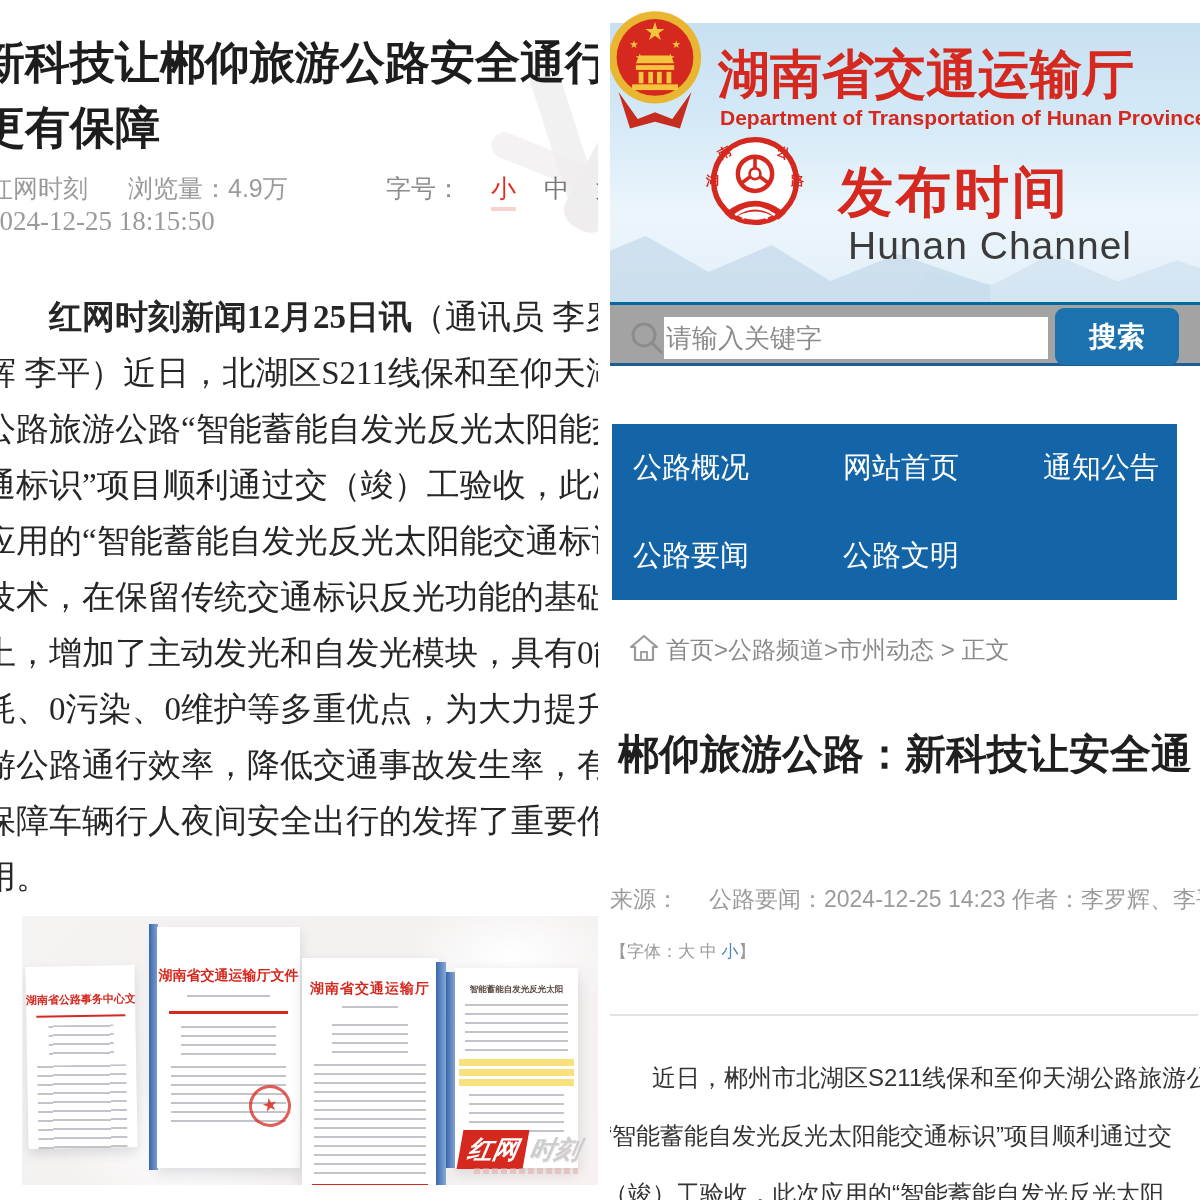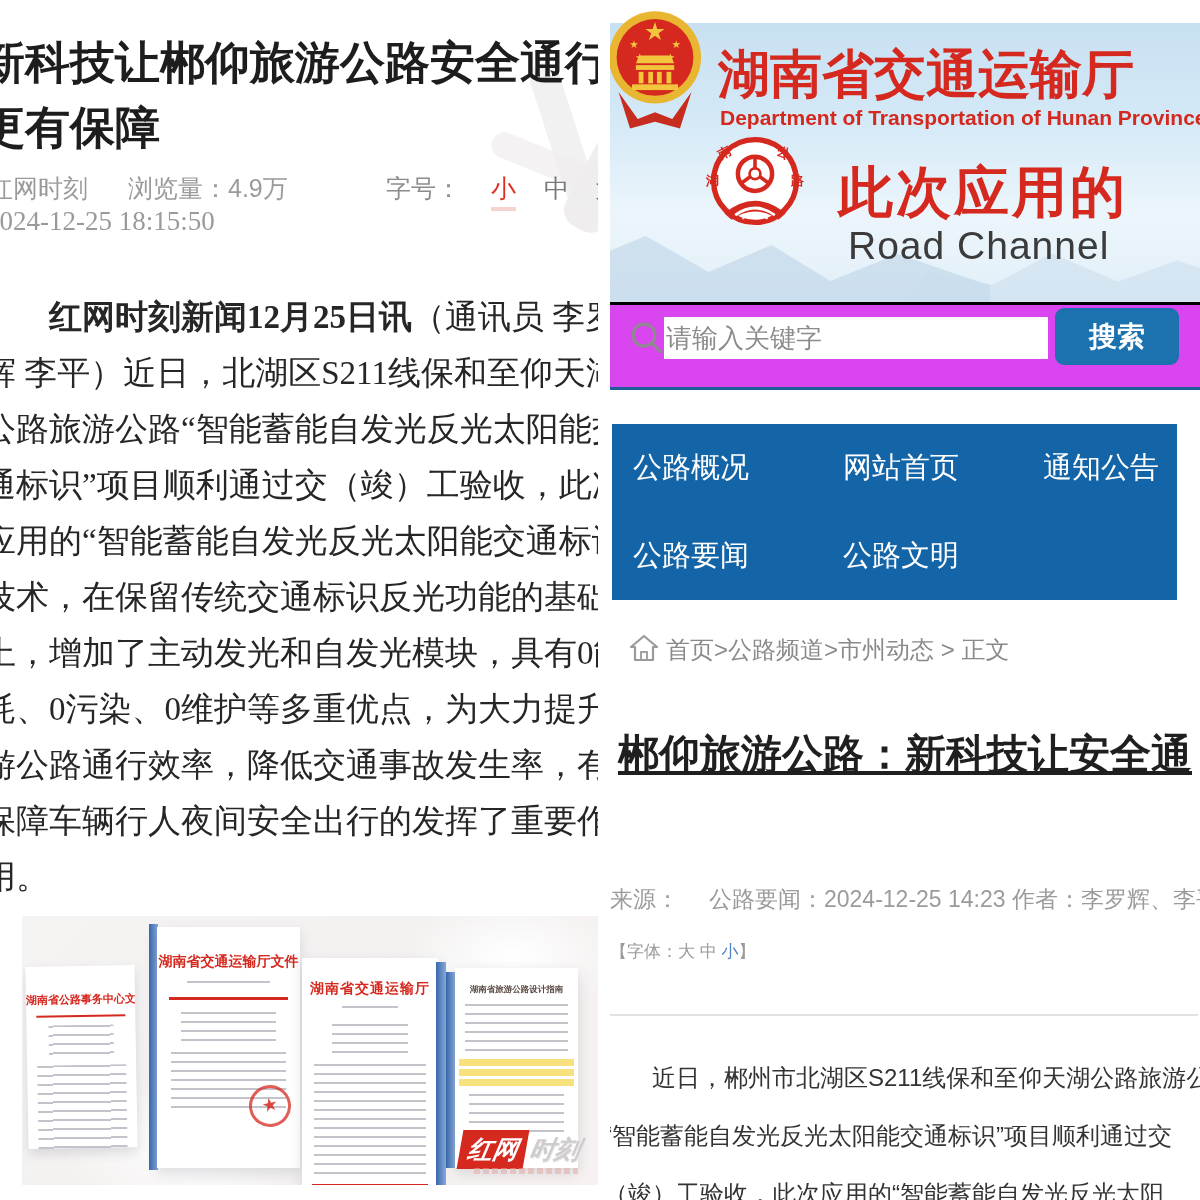--- a/index.html
+++ b/index.html
@@ -63,38 +63,38 @@
           font-size:52px;white-space:nowrap;}
   .org-en{position:absolute;left:110px;top:106px;color:var(--c-red,#d5281e);font-weight:bold;
           font-size:21px;white-space:nowrap;}
   .chan-cn{position:absolute;left:228px;top:156px;color:var(--c-red,#d5281e);font-weight:bold;
            font-size:55px;white-space:nowrap;letter-spacing:3px;}
   .chan-en{position:absolute;left:238px;top:224px;color:#3b3b3b;font-size:39px;white-space:nowrap;
            font-weight:500;letter-spacing:1px;}
   .emblem{position:absolute;left:-3px;top:3px;}
   .wheel{position:absolute;left:100px;top:136px;width:90px;height:90px;}
   .wheel .wch{position:absolute;color:var(--c-red,#d5281e);font-size:13px;font-weight:bold;}
-  .search-row{position:absolute;left:0;top:302px;width:590px;height:88px;background:#d946ef;
-              border-top:3px solid #000000;border-bottom:3px solid #1d5e97;box-sizing:border-box;}
+  .search-row{position:absolute;left:0;top:302px;width:590px;height:64px;background:#a3a3a3;
+              border-top:3px solid #0369a1;border-bottom:3px solid #1d5e97;box-sizing:border-box;}
   .search-input{position:absolute;left:54px;top:12px;width:380px;height:40px;border:none;outline:none;
                 font-size:26px;color:#444;font-family:"Liberation Sans",sans-serif;}
   .search-input::placeholder{color:#8c8c8c;}
   .mag{position:absolute;left:18px;top:14px;}
   .search-btn{position:absolute;left:445px;top:3px;width:124px;height:57px;background:var(--c-btn_blue,#1b72ae);
               color:#fff;font-size:28px;font-weight:bold;border:none;border-radius:9px;
               font-family:"Liberation Sans",sans-serif;}
   .nav{position:absolute;left:2px;top:424px;width:565px;height:176px;background:var(--c-nav_blue,#1365a7);
        display:grid;grid-template-columns:210px 200px 155px;grid-auto-rows:88px;align-items:center;
        padding-left:21px;box-sizing:border-box;}
   .nav .ni{color:#fff;font-size:29px;white-space:nowrap;cursor:pointer;}
   .crumbs{position:absolute;left:0;top:630px;width:590px;height:40px;color:#8a8a8a;font-size:24px;}
   .crumbs .ctext{position:absolute;left:56px;top:4px;white-space:nowrap;}
   .home-ico{position:absolute;left:18px;top:2px;}
   .r-title{position:absolute;left:0;top:726px;width:590px;text-align:center;font-weight:bold;
-           color:#1f1f1f;font-size:41px;line-height:57px;text-decoration:underline;}
+           color:#1f1f1f;font-size:41px;line-height:57px;}
   .r-meta{position:absolute;left:0;top:884px;width:590px;text-align:center;color:#9b9b9b;
           font-size:23px;white-space:nowrap;}
   .r-meta .gap{display:inline-block;width:30px;}
   .r-font{position:absolute;left:0;top:940px;width:590px;text-align:left;color:#9b9b9b;font-size:17px;}
   .r-font .fopt{cursor:pointer;}
   .r-font .fsm{color:var(--c-link_blue,#4a82c4);}
   .r-divider{position:absolute;left:0;top:1014px;width:588px;height:2px;background:#e2e2e2;}
   .r-body{position:absolute;left:-6px;top:1049px;font-size:24px;color:#333;}
   .r-body .bl{white-space:nowrap;height:58px;line-height:58px;}
 </style>
@@ -143,40 +143,40 @@
 
       <div class="doc" style="left:5px;top:50px;width:109px;height:182px;transform:rotate(-1deg);">
         <div class="dt" style="font-size:11px;margin-top:26px;">湖南省公路事务中心文件</div>
         <div class="redline" style="margin:8px 10px 0 10px;height:2px;"></div>
         <div class="doc-lines" style="margin:8px 12px 0 12px;height:34px;width:60%;margin-left:20%;"></div>
         <div class="doc-lines" style="margin:6px 10px 0 10px;height:86px;"></div>
       </div>
 
       <div class="spine" style="left:127px;top:8px;width:9px;height:246px;"></div>
       <div class="doc" style="left:135px;top:11px;width:143px;height:241px;">
-        <div class="dt" style="font-size:14px;margin-top:26px;">湖南省交通运输厅文件</div>
+        <div class="dt" style="font-size:14px;margin-top:40px;">湖南省交通运输厅文件</div>
         <div class="doc-lines" style="margin:10px 30px 0 30px;height:8px;"></div>
         <div class="redline" style="margin:8px 12px 0 12px;"></div>
         <div class="doc-lines" style="margin:12px 24px 0 24px;height:30px;"></div>
         <div class="doc-lines" style="margin:10px 14px 0 14px;height:56px;"></div>
         <div class="seal" style="left:92px;top:158px;">★</div>
       </div>
 
       <div class="doc" style="left:280px;top:42px;width:136px;height:240px;">
         <div class="dt" style="font-size:14px;margin-top:22px;letter-spacing:1px;">湖南省交通运输厅</div>
         <div class="doc-lines" style="margin:8px 40px 0 40px;height:8px;"></div>
         <div class="doc-lines" style="margin:10px 30px 0 30px;height:30px;"></div>
         <div class="doc-lines" style="margin:10px 12px 0 12px;height:110px;"></div>
         <div class="redline" style="margin:10px 10px 0 10px;height:2px;"></div>
       </div>
       <div class="spine" style="left:414px;top:46px;width:10px;height:223px;"></div>
 
       <div class="spine" style="left:424px;top:56px;width:9px;height:196px;"></div>
       <div class="doc" style="left:433px;top:52px;width:123px;height:200px;">
-        <div class="dt" style="font-size:8.5px;margin-top:16px;color:#5a4a42;">湖南省旅游公路设计指南</div>
+        <div class="dt" style="font-size:8.5px;margin-top:16px;color:#5a4a42;">智能蓄能自发光反光太阳</div>
         <div class="doc-lines" style="margin:8px 10px 0 10px;height:52px;"></div>
         <div class="hl"></div>
         <div class="hl"></div>
         <div class="hl"></div>
         <div class="doc-lines" style="margin:8px 14px 0 14px;height:40px;"></div>
       </div>
 
 
       <div class="rlogo">
         <span class="b1">红网</span>
@@ -227,22 +227,22 @@
         <path d="M16,86 Q50,58 84,86 L76,93 Q50,75 24,93 Z" fill="#d5281e"></path>
         <path d="M28,88 Q50,72 72,88" fill="none" stroke="#ffffff" stroke-width="3"></path>
         <path d="M36,92 Q50,80 64,92" fill="none" stroke="#ffffff" stroke-width="2.4"></path>
       </svg>
       <span class="wch" style="left:-4px;top:36px;">湖</span>
       <span class="wch" style="left:8px;top:8px;transform:rotate(-28deg);">南</span>
       <span class="wch" style="right:10px;top:8px;transform:rotate(28deg);">公</span>
       <span class="wch" style="right:-4px;top:36px;">路</span>
     </div>
 
-    <div class="chan-cn">此次应用的</div>
-    <div class="chan-en">Road Channel</div>
+    <div class="chan-cn">发布时间</div>
+    <div class="chan-en">Hunan Channel</div>
 
     <div class="search-row">
       <svg class="mag" width="38" height="38" viewBox="0 0 38 38">
         <circle cx="16" cy="16" r="11" fill="none" stroke="#8c8c8c" stroke-width="3"></circle>
         <line x1="24" y1="24" x2="33" y2="33" stroke="#8c8c8c" stroke-width="3" stroke-linecap="round"></line>
       </svg>
       <input class="search-input" type="text" placeholder="请输入关键字" style="">
       <button class="search-btn">搜索</button>
     </div>
 

